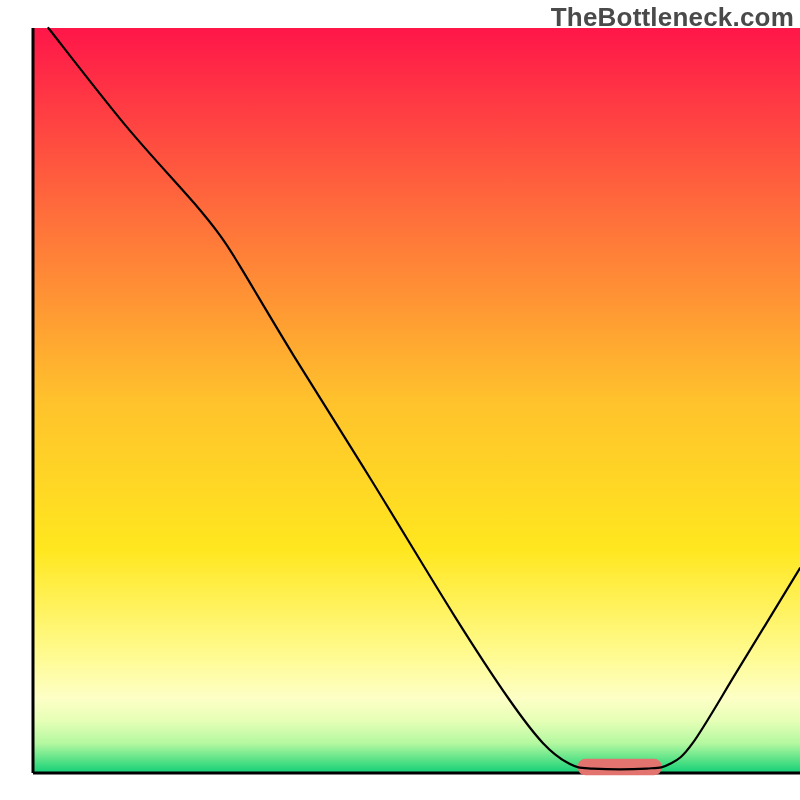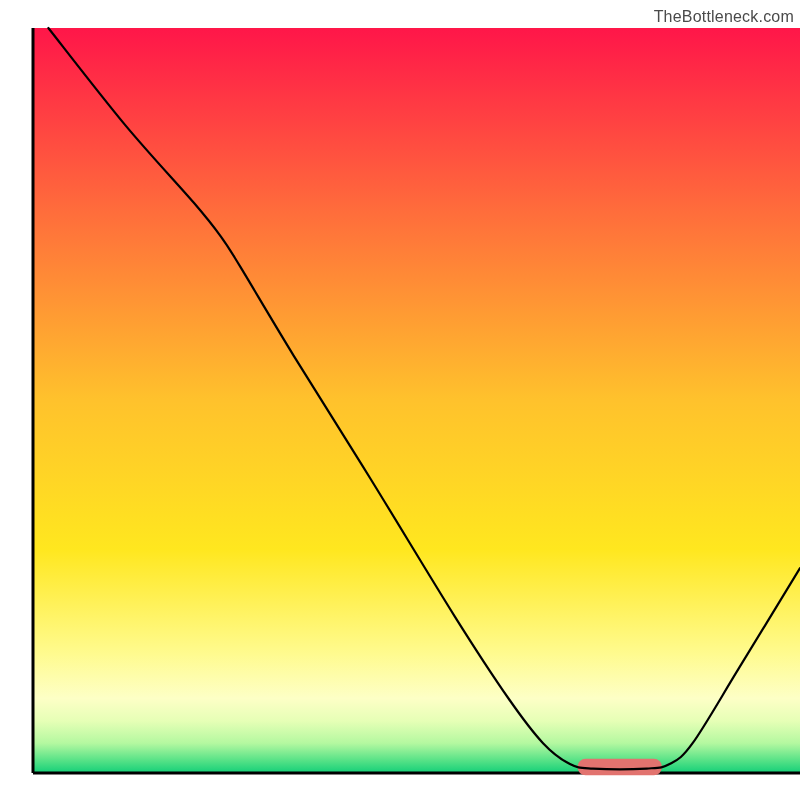--- a/index.html
+++ b/index.html
@@ -10,24 +10,24 @@
     background: #ffffff;
     font-family: Arial, Helvetica, sans-serif;
   }
   .stage {
     position: relative;
     width: 800px;
     height: 800px;
   }
   .watermark {
     position: absolute;
-    top: 8px;
+    top: 2px;
     right: 6px;
-    font-size: 16px;
-    font-weight: 400;
+    font-size: 26px;
+    font-weight: 700;
     color: #4a4a4a;
     letter-spacing: 0.2px;
   }
   svg {
     position: absolute;
     left: 0;
     top: 0;
   }
 </style>
 </head>

